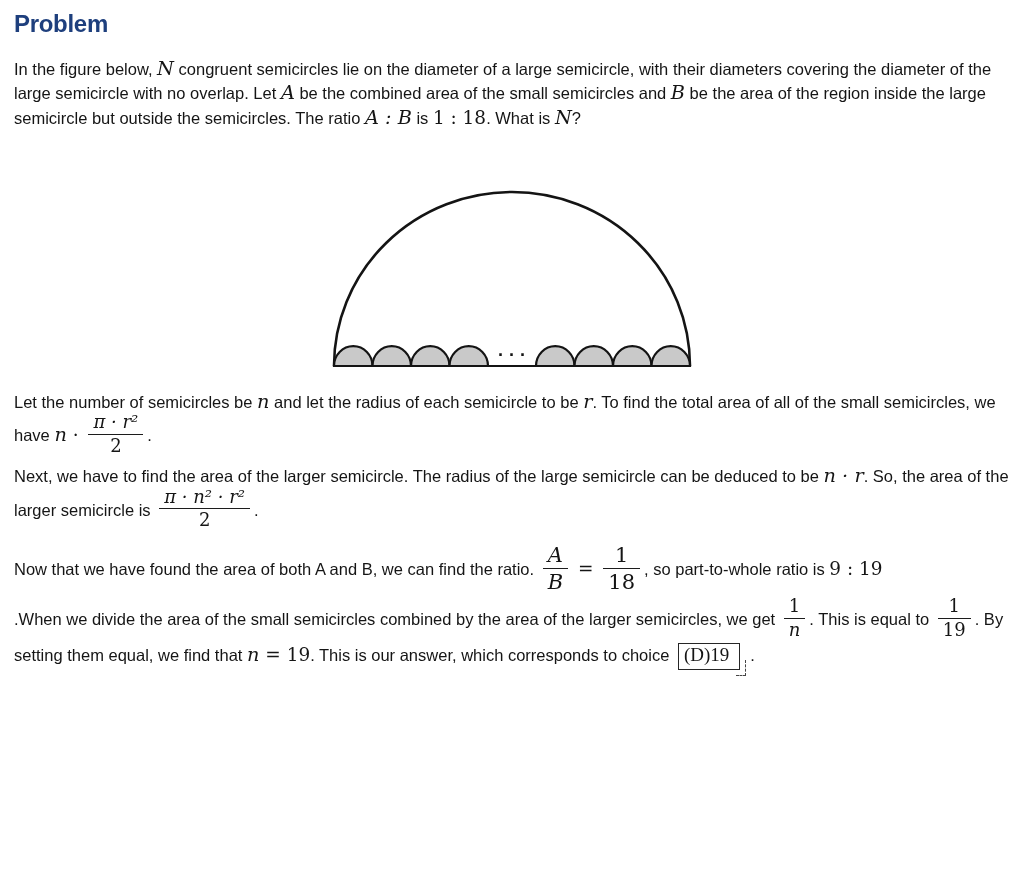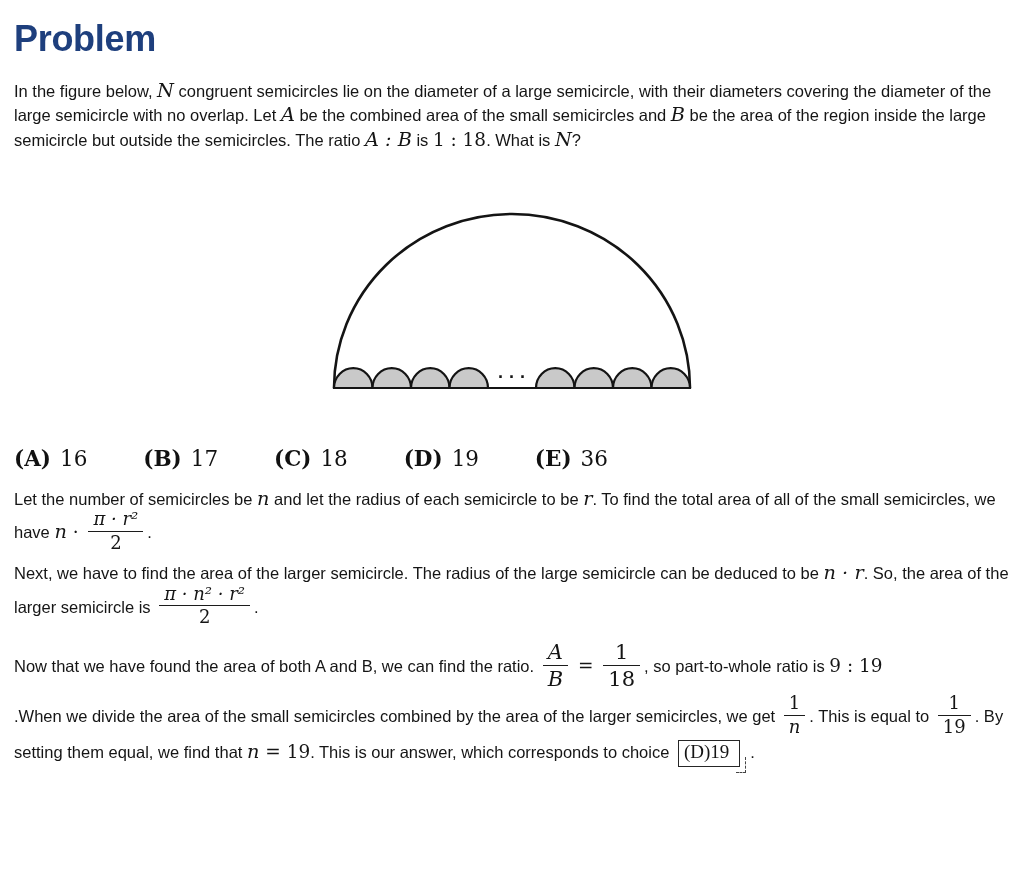--- a/index.html
+++ b/index.html
@@ -1,21 +1,21 @@
 <!DOCTYPE html>
 <html><head>
 <meta charset="utf-8">
 <style>
   html,body { margin:0; padding:0; background:#ffffff; }
   body { width:1024px; height:886px; overflow:hidden;
          font-family:"Liberation Sans", sans-serif; color:#171717; }
   .page { padding:6px 14px 0 14px; }
 
-  .h-problem { color:#1e3f7d; font-size:36px; font-weight:700;
-               margin:12px 0 0 0; letter-spacing:-0.3px;
+  .h-problem { color:#1e3f7d; font-size:24px; font-weight:700;
+               margin:4px 0 0 0; letter-spacing:-0.3px;
                font-family:"Liberation Sans", sans-serif; }
   .h-solution { color:#1e3f7d; font-size:24px; font-weight:700;
                 margin:18px 0 0 0; letter-spacing:-0.3px; }
 
   .ptext { font-size:16.5px; line-height:1.47; margin:19px 0 0 0;
            width:1002px; color:#151515; }
 
   
   .mi { font-family:"DejaVu Serif", serif; font-style:italic;
         font-size:1.17em; line-height:1; }
@@ -76,27 +76,20 @@
           <path d="M 204 178 A 19.25 19.8 0 0 1 242.5 178 Z"></path>
           <path d="M 242.5 178 A 19.25 19.8 0 0 1 281 178 Z"></path>
           <path d="M 281 178 A 19.25 19.8 0 0 1 319.5 178 Z"></path>
           <path d="M 319.5 178 A 19.25 19.8 0 0 1 358 178 Z"></path>
         </g>
       </g>
       <text x="180" y="173" text-anchor="middle" font-size="18" font-weight="bold" fill="#141414">· · ·</text>
     </svg>
   </div>
 
-  <div class="choices">
-    <span class="choice"><span class="lab">(A)</span><span class="val">16</span></span>
-    <span class="choice"><span class="lab">(B)</span><span class="val">17</span></span>
-    <span class="choice"><span class="lab">(C)</span><span class="val">18</span></span>
-    <span class="choice"><span class="lab">(D)</span><span class="val">19</span></span>
-    <span class="choice"><span class="lab">(E)</span><span class="val">36</span></span>
-  </div>
 
 
   <p class="ptext p1"><span>Let the number of semicircles be </span><span class="mi">n</span><span> and let the radius of each semicircle to be </span><span class="mi">r</span><span>. To find the total area of all of the small semicircles, we have </span><span class="mi">n</span><span class="mn"> · </span><span class="frac"><span class="num it">π · r²</span><span class="den">2</span></span><span>.</span></p>
 
   <p class="ptext p2"><span>Next, we have to find the area of the larger semicircle. The radius of the large semicircle can be deduced to be </span><span class="mi">n · r</span><span>. So, the area of the larger semicircle is </span><span class="frac"><span class="num it">π · n² · r²</span><span class="den">2</span></span><span>.</span></p>
 
   <p class="ptext p3"><span>Now that we have found the area of both A and B, we can find the ratio. </span><span class="frac big"><span class="num it">A</span><span class="den it">B</span></span><span class="mn"> = </span><span class="frac big"><span class="num">1</span><span class="den">18</span></span><span>, so part-to-whole ratio is </span><span class="mn">9 : 19</span></p>
 
   <p class="ptext p4"><span>.When we divide the area of the small semicircles combined by the area of the larger semicircles, we get </span><span class="frac"><span class="num">1</span><span class="den it">n</span></span><span>. This is equal to </span><span class="frac"><span class="num">1</span><span class="den">19</span></span><span>. By setting them equal, we find that </span><span class="mi">n</span><span class="mn"> = 19</span><span>. This is our answer, which corresponds to choice </span><span class="abox">(D)19</span><span class="artifact"></span><span>.</span></p>
 

